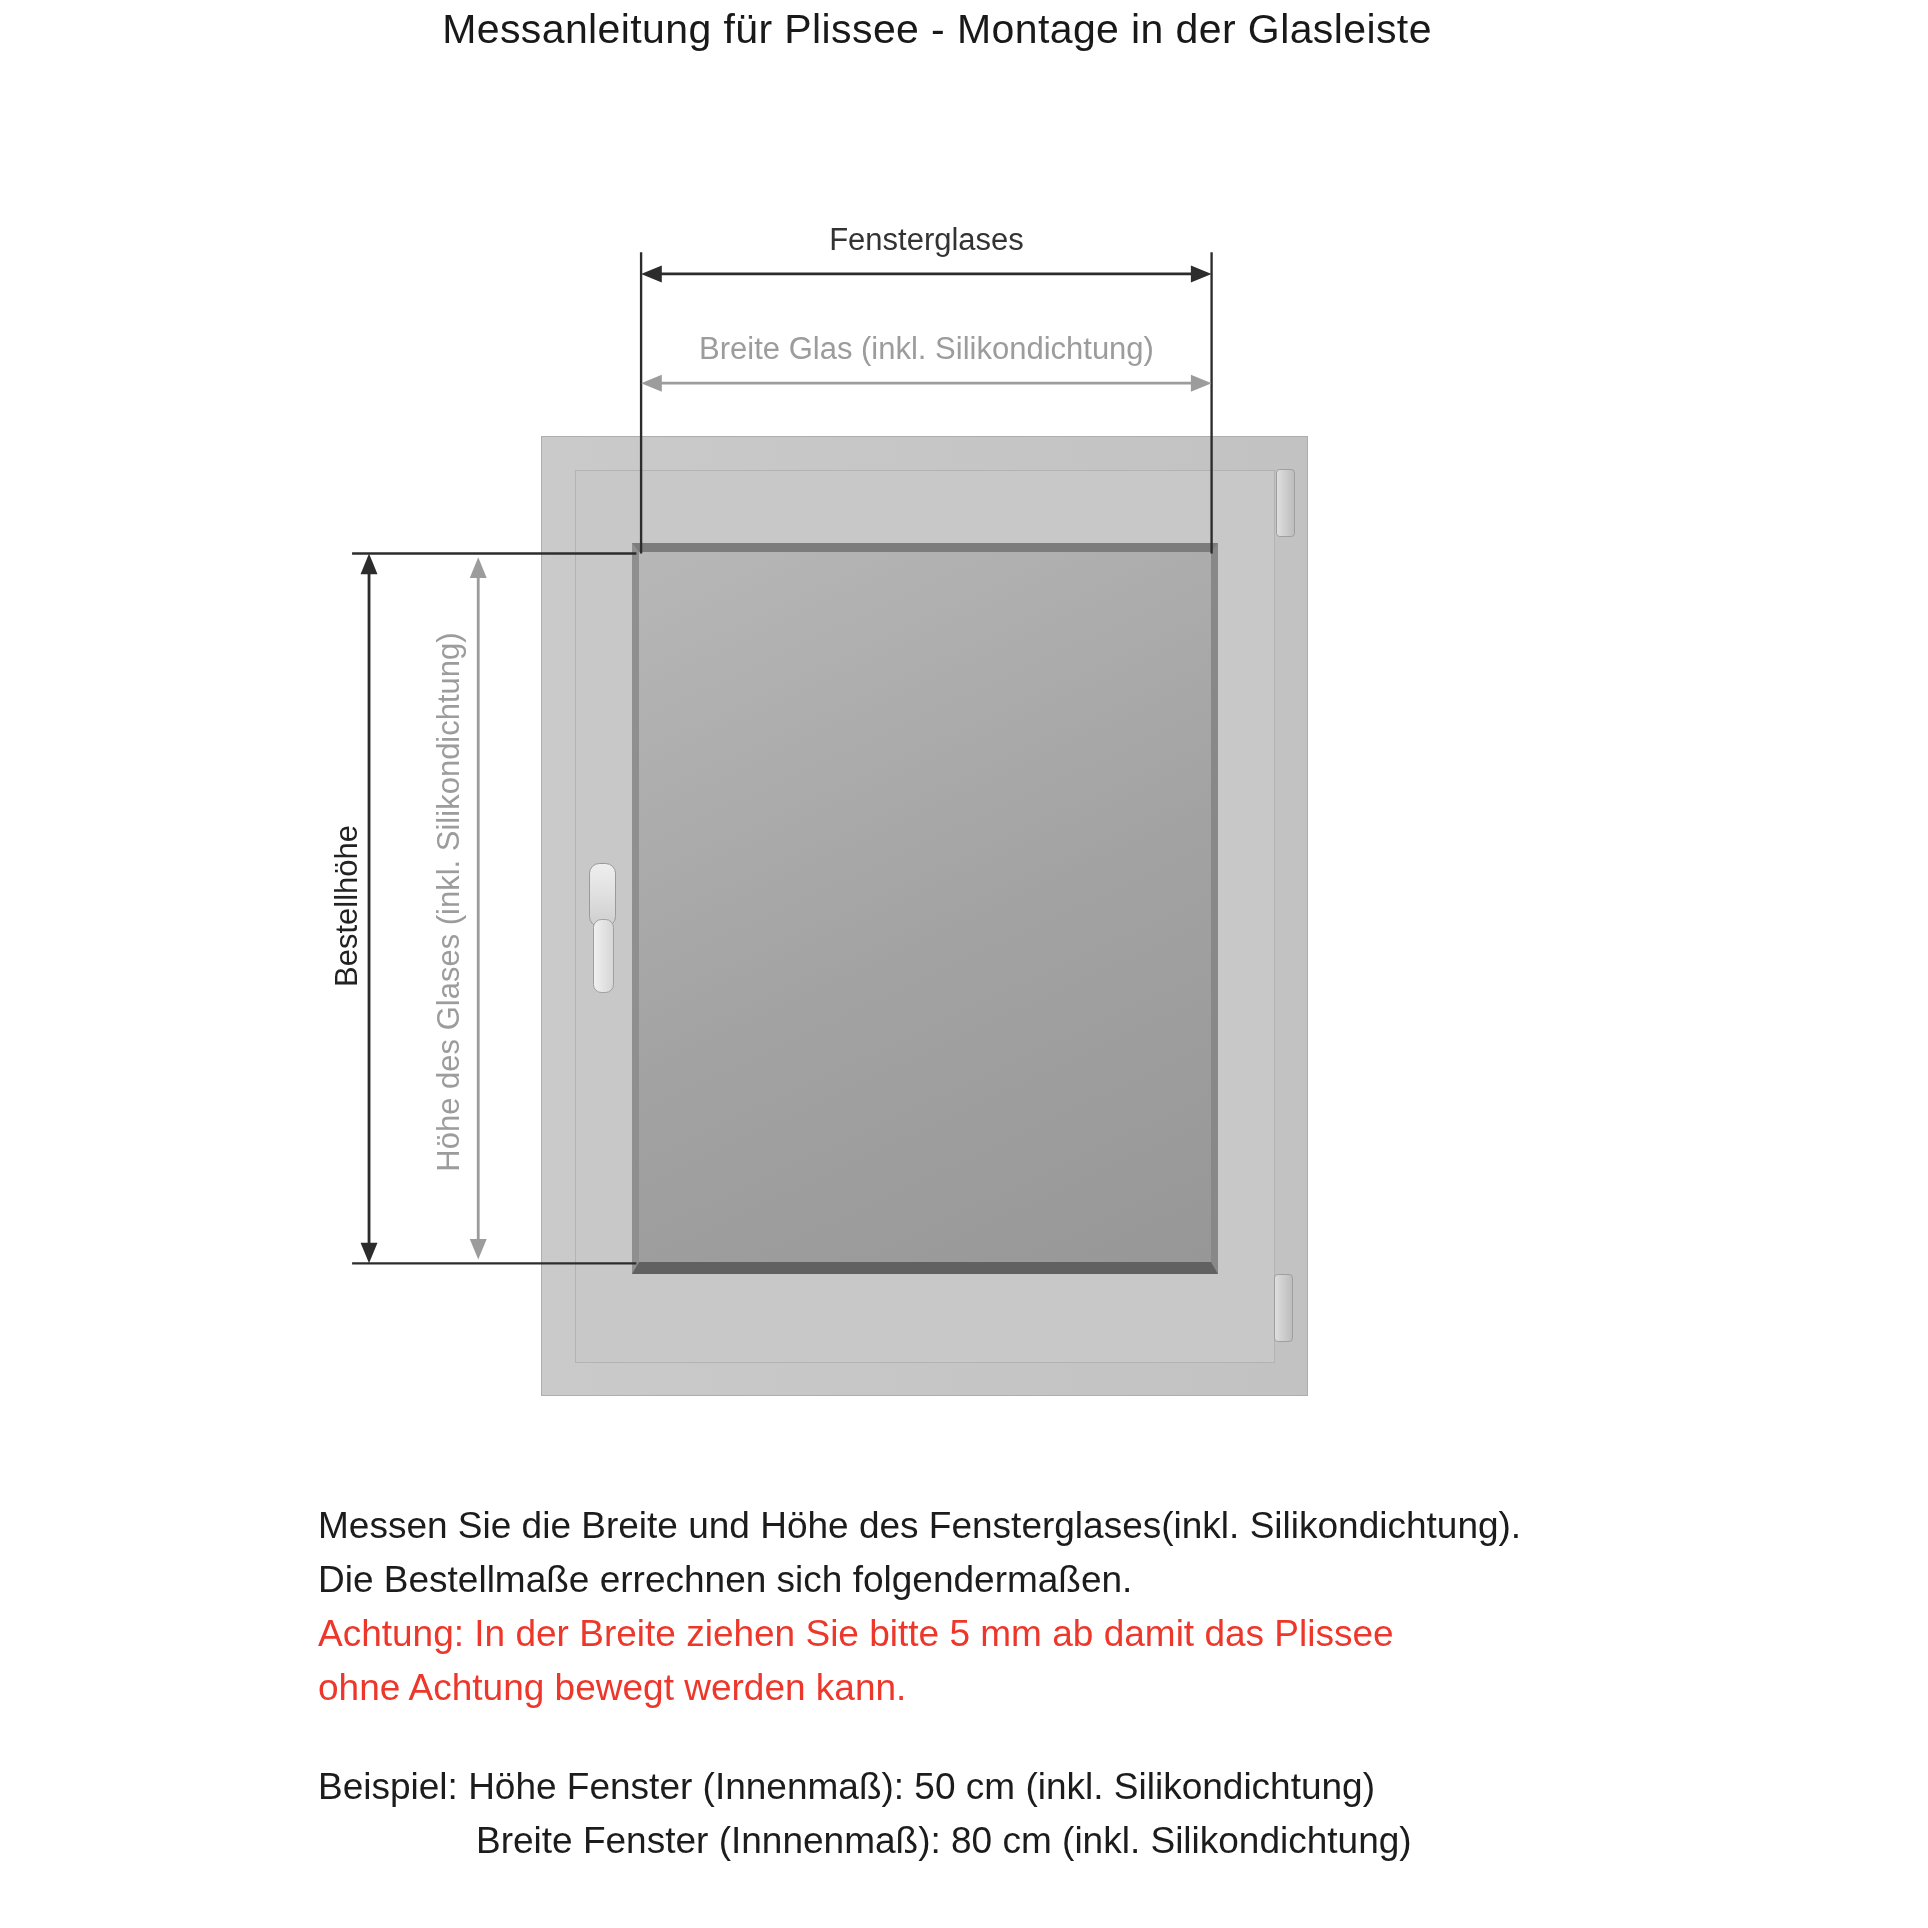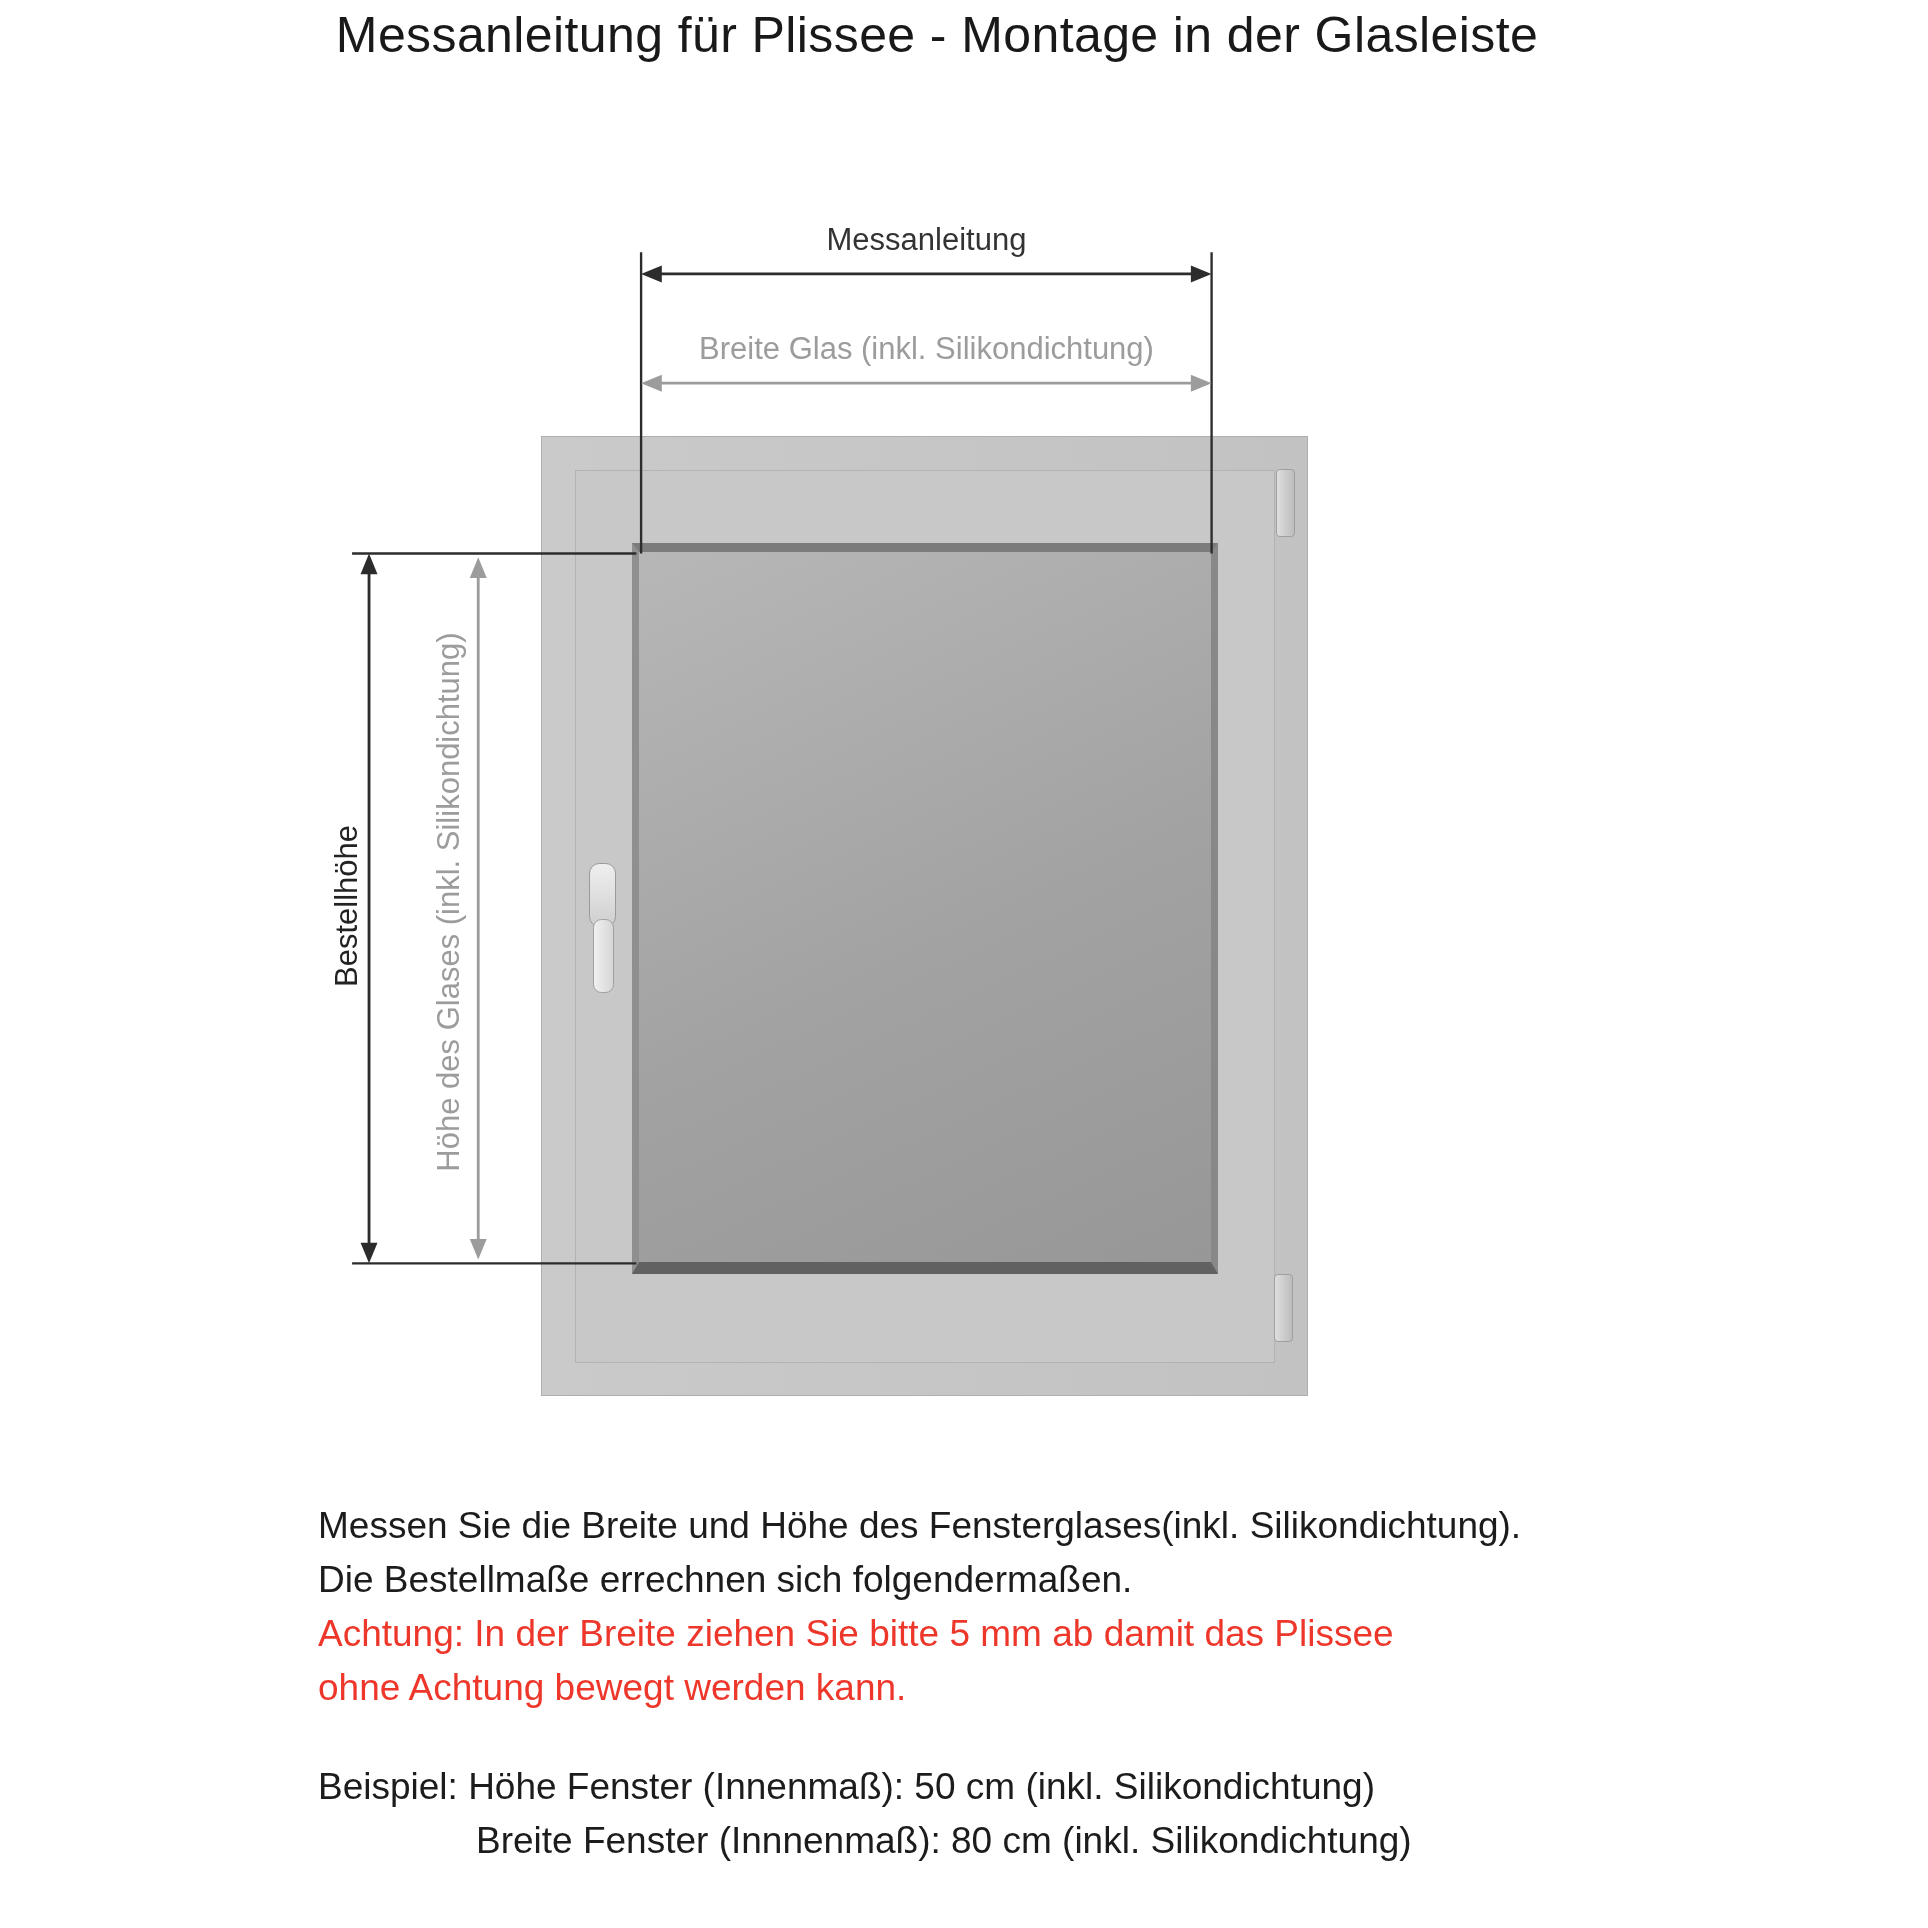--- a/index.html
+++ b/index.html
@@ -2,21 +2,21 @@
 <html style="font-size:15px"><head>
 <meta charset="utf-8">
 <style>
   html,body { margin:0; padding:0; background:#ffffff; }
   .page {
     position:relative; width:1928px; height:1928px; background:#ffffff;
     font-family:"Liberation Sans", sans-serif; overflow:hidden;
   }
   .title {
     position:absolute; top:5.6px; left:0; width:1874px; text-align:center;
-    font-size:50px; font-weight:400; color:#191919; margin:0; letter-spacing:0.4px;
+    font-size:41px; font-weight:400; color:#191919; margin:0; letter-spacing:0.4px;
   }
 
   
   .window-outer {
     position:absolute; left:541px; top:436px; width:767px; height:960px;
     background:linear-gradient(90deg,#cacaca,#c2c2c2);
     border:1.9px solid #aeaeae; box-sizing:border-box;
   }
   .window-sash {
     position:absolute; left:33px; top:33px; width:700px; height:893px;
@@ -111,21 +111,21 @@
       <polygon points="392,1342 383,1320 401,1320" fill="#2c2c2c"></polygon>
     </g>
 
     <g>
       <line x1="508" y1="610" x2="508" y2="1320" stroke="#9c9c9c" stroke-width="3"></line>
       <polygon points="508,592 499,614 517,614" fill="#9c9c9c"></polygon>
       <polygon points="508,1338 499,1316 517,1316" fill="#9c9c9c"></polygon>
     </g>
   </svg>
 
-  <div class="dim-label lbl-bestellbreite">Messanleitung</div>
+  <div class="dim-label lbl-bestellbreite">Fensterglases</div>
   <div class="dim-label lbl-breite-glas">Breite Glas (inkl. Silikondichtung)</div>
   <div class="dim-label lbl-bestellhoehe">Bestellhöhe</div>
   <div class="dim-label lbl-hoehe-glas">Höhe des Glases (inkl. Silikondichtung)</div>
 
   <div class="instructions">
     <p>Messen Sie die Breite und Höhe des Fensterglases(inkl. Silikondichtung).</p>
     <p>Die Bestellmaße errechnen sich folgendermaßen.</p>
     <p class="warning">Achtung: In der Breite ziehen Sie bitte 5 mm ab damit das Plissee</p>
     <p class="warning">ohne Achtung bewegt werden kann.</p>
     <p class="spacer"></p>

